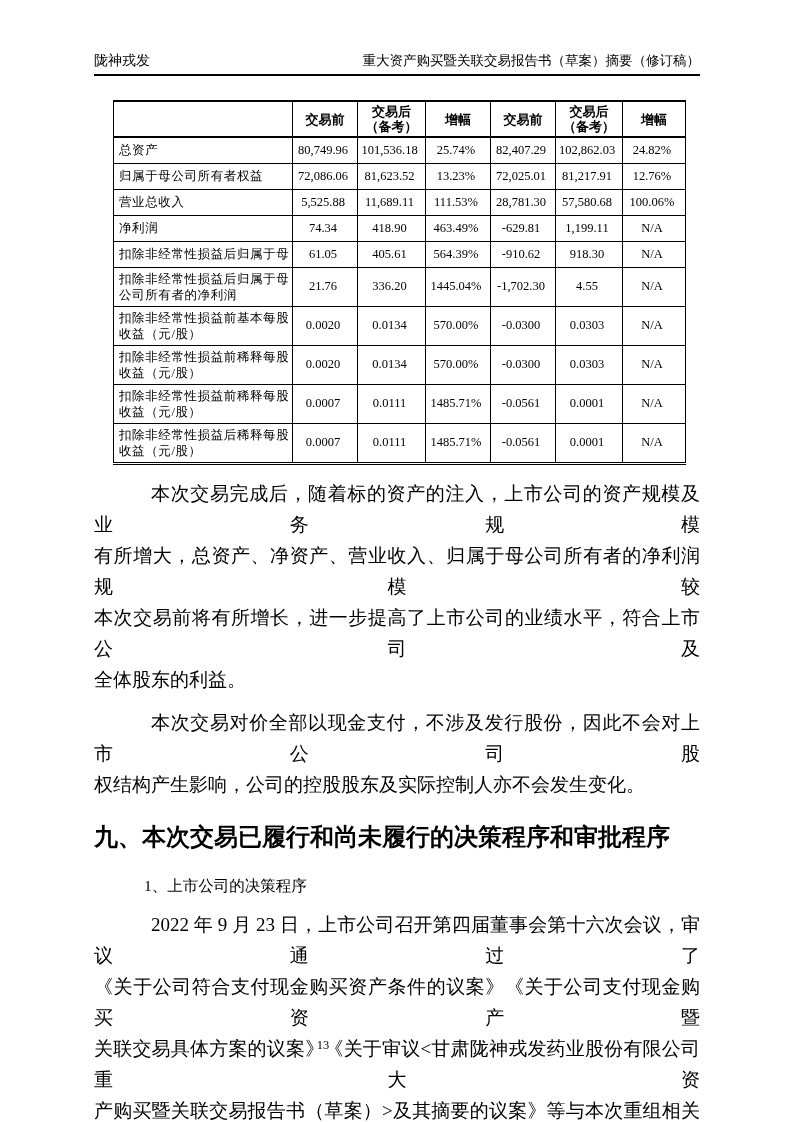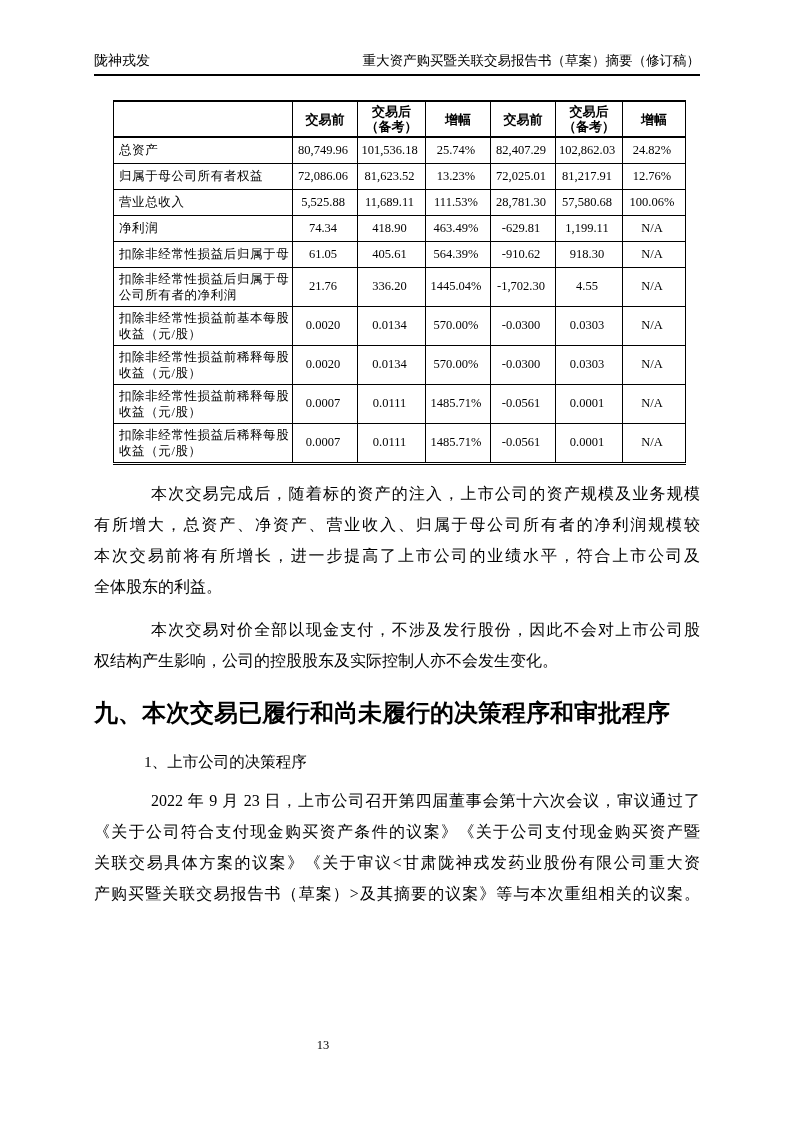--- a/index.html
+++ b/index.html
@@ -52,21 +52,21 @@
     text-align:center; padding:3px 6px 3px 2px;
     vertical-align:middle;
     margin-left:24px;
   }
   table.fin tbody tr { height:26px; }
 
   
   .para { margin:0; }
   .pline {
     width:606px;
-    font-size:16px; line-height:31px;
+    font-size:19px; line-height:31px;
     text-align:justify; text-align-last:justify;
   }
   .pline.last { text-align-last:left; }
   .pline.indent { text-indent:57px; }
   .p1 { margin-top:13px; }
   .p2 { margin-top:12px; }
   .p3 { margin-top:8px; }
   .p4 { margin-top:10px; }
   .p4 .pline {
     font-family:"Liberation Sans","DejaVu Sans",sans-serif;

